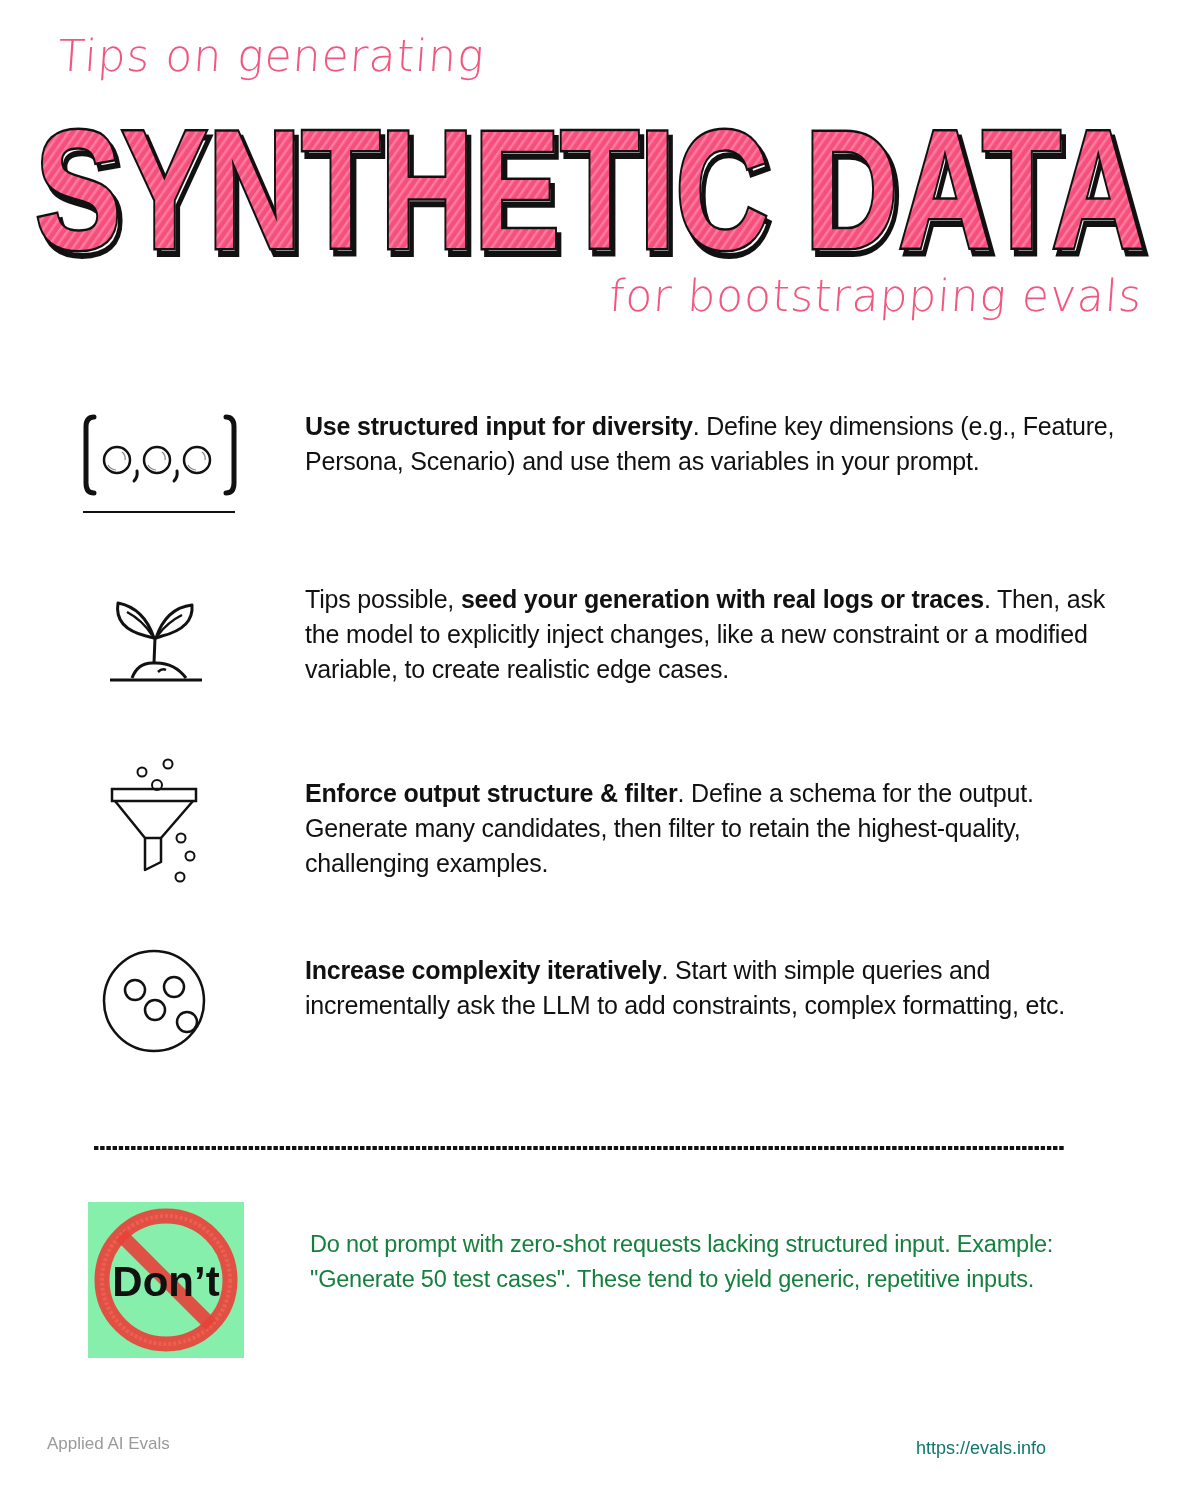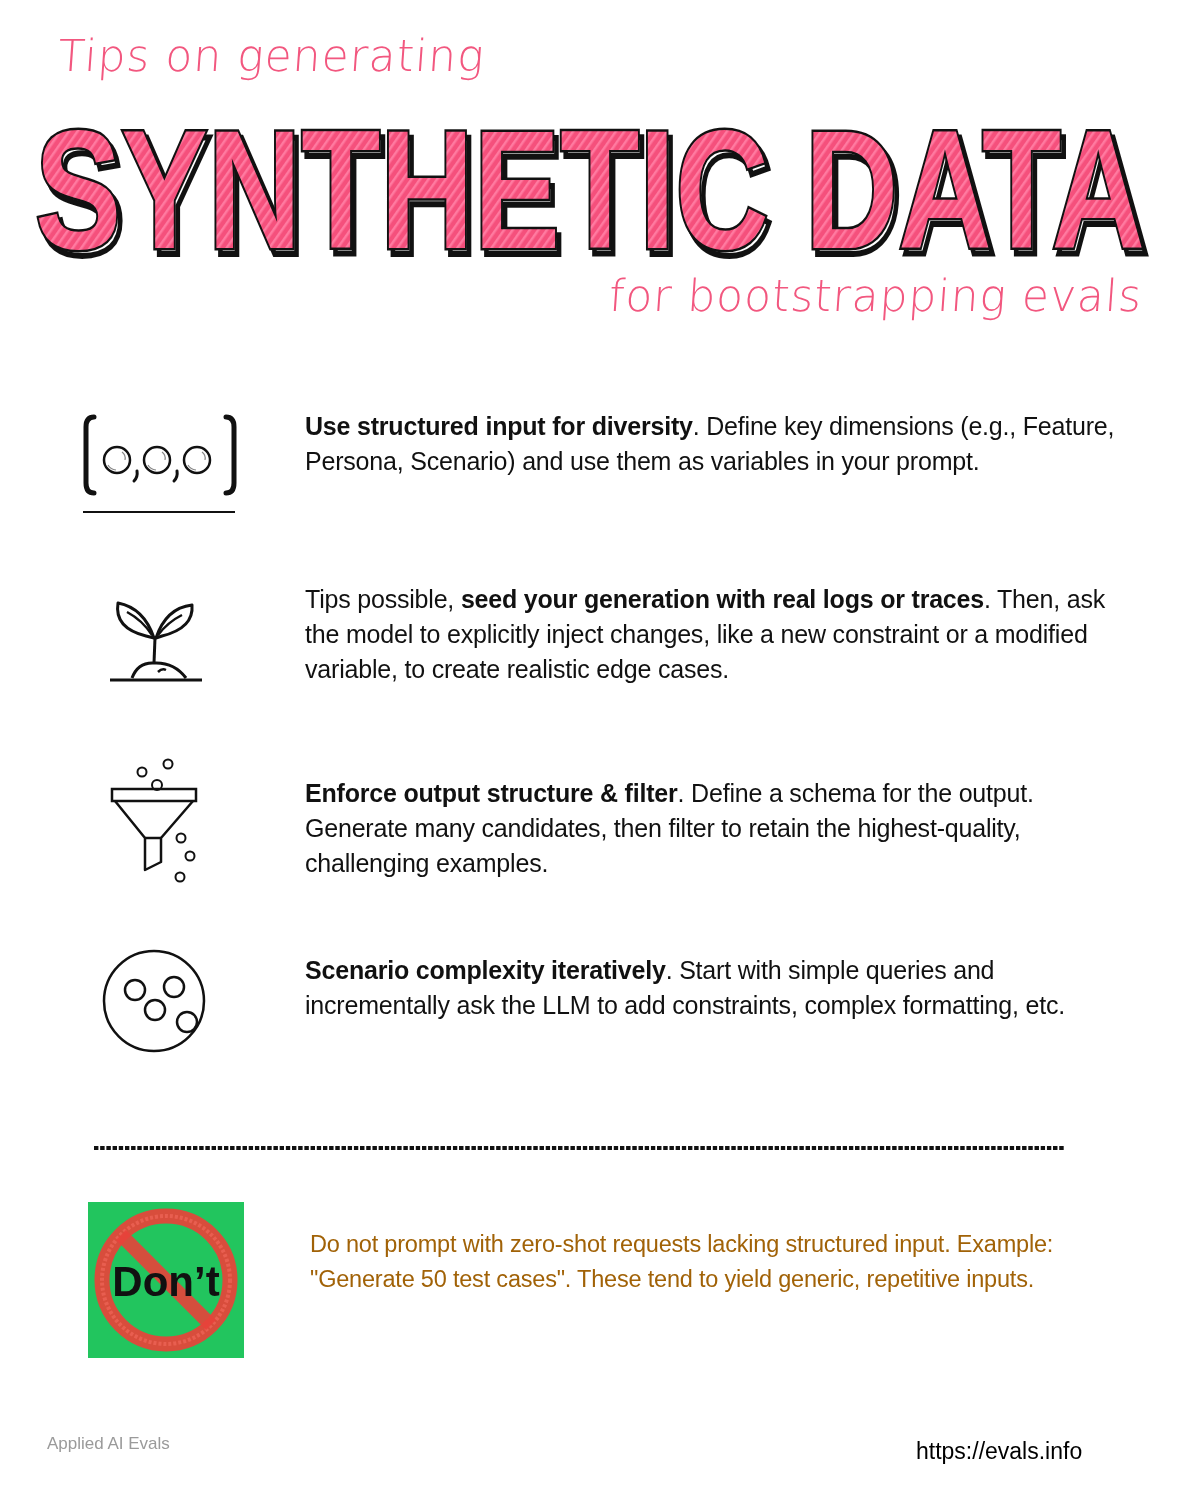--- a/index.html
+++ b/index.html
@@ -81,47 +81,47 @@
       background-size: 6.2px 4px;
       background-repeat: repeat-x;
     }
 
     .dont-icon {
       position: absolute;
       left: 88px;
       top: 1202px;
       width: 156px;
       height: 156px;
-      background: #22c55e;
+      background: #86efac;
     }
     .dont-icon svg { width: 100%; height: 100%; }
     .dont-text {
       position: absolute;
       left: 310px;
       top: 1227px;
       width: 800px;
       font-size: 23.5px;
       line-height: 35px;
-      color: #a16207;
+      color: #15803d;
       letter-spacing: -0.2px;
     }
 
     .footer-left {
       position: absolute;
       left: 47px;
       top: 1434px;
       font-size: 17px;
       color: #9a9a9a;
     }
     .footer-right {
       position: absolute;
       left: 916px;
       top: 1438px;
-      font-size: 23px;
-      color: #000000;
+      font-size: 18px;
+      color: #0f766e;
     }
   </style>
 </head>
 <body>
 
 <div>
   <div class="subtitle-top">Tips on generating</div>
 
   <div class="title-wrap">
     <svg viewBox="0 0 1140 150" preserveAspectRatio="none">
@@ -206,21 +206,21 @@
   <div class="icon" style="top:0px; left:100px; width:110px; height:115px;">
     <svg viewBox="0 0 110 115">
       <circle cx="54" cy="56" r="50" fill="none" stroke="#111" stroke-width="2.5"></circle>
       <circle cx="35" cy="45" r="10" fill="none" stroke="#111" stroke-width="2.5"></circle>
       <circle cx="74" cy="42" r="10" fill="none" stroke="#111" stroke-width="2.5"></circle>
       <circle cx="55" cy="65" r="10" fill="none" stroke="#111" stroke-width="2.5"></circle>
       <circle cx="87" cy="77" r="10" fill="none" stroke="#111" stroke-width="2.5"></circle>
     </svg>
   </div>
   <div class="text" style="top:8px;">
-    <span></span><b>Scenario complexity iteratively</b><span>. Start with simple queries and incrementally ask the LLM to add constraints, complex formatting, etc.</span>
+    <span></span><b>Increase complexity iteratively</b><span>. Start with simple queries and incrementally ask the LLM to add constraints, complex formatting, etc.</span>
   </div>
 </div>
 
 <div class="divider"></div>
 
 <div class="dont-icon">
   <svg viewBox="0 0 156 156">
     <circle cx="78" cy="78" r="64" fill="none" stroke="#e8423a" stroke-width="15" opacity="0.92"></circle>
     <circle cx="78" cy="78" r="64" fill="none" stroke="#f36a5e" stroke-width="4" stroke-dasharray="3 2" opacity="0.6"></circle>
     <line x1="33" y1="33" x2="123" y2="123" stroke="#e8423a" stroke-width="14" stroke-linecap="butt" opacity="0.9"></line>

